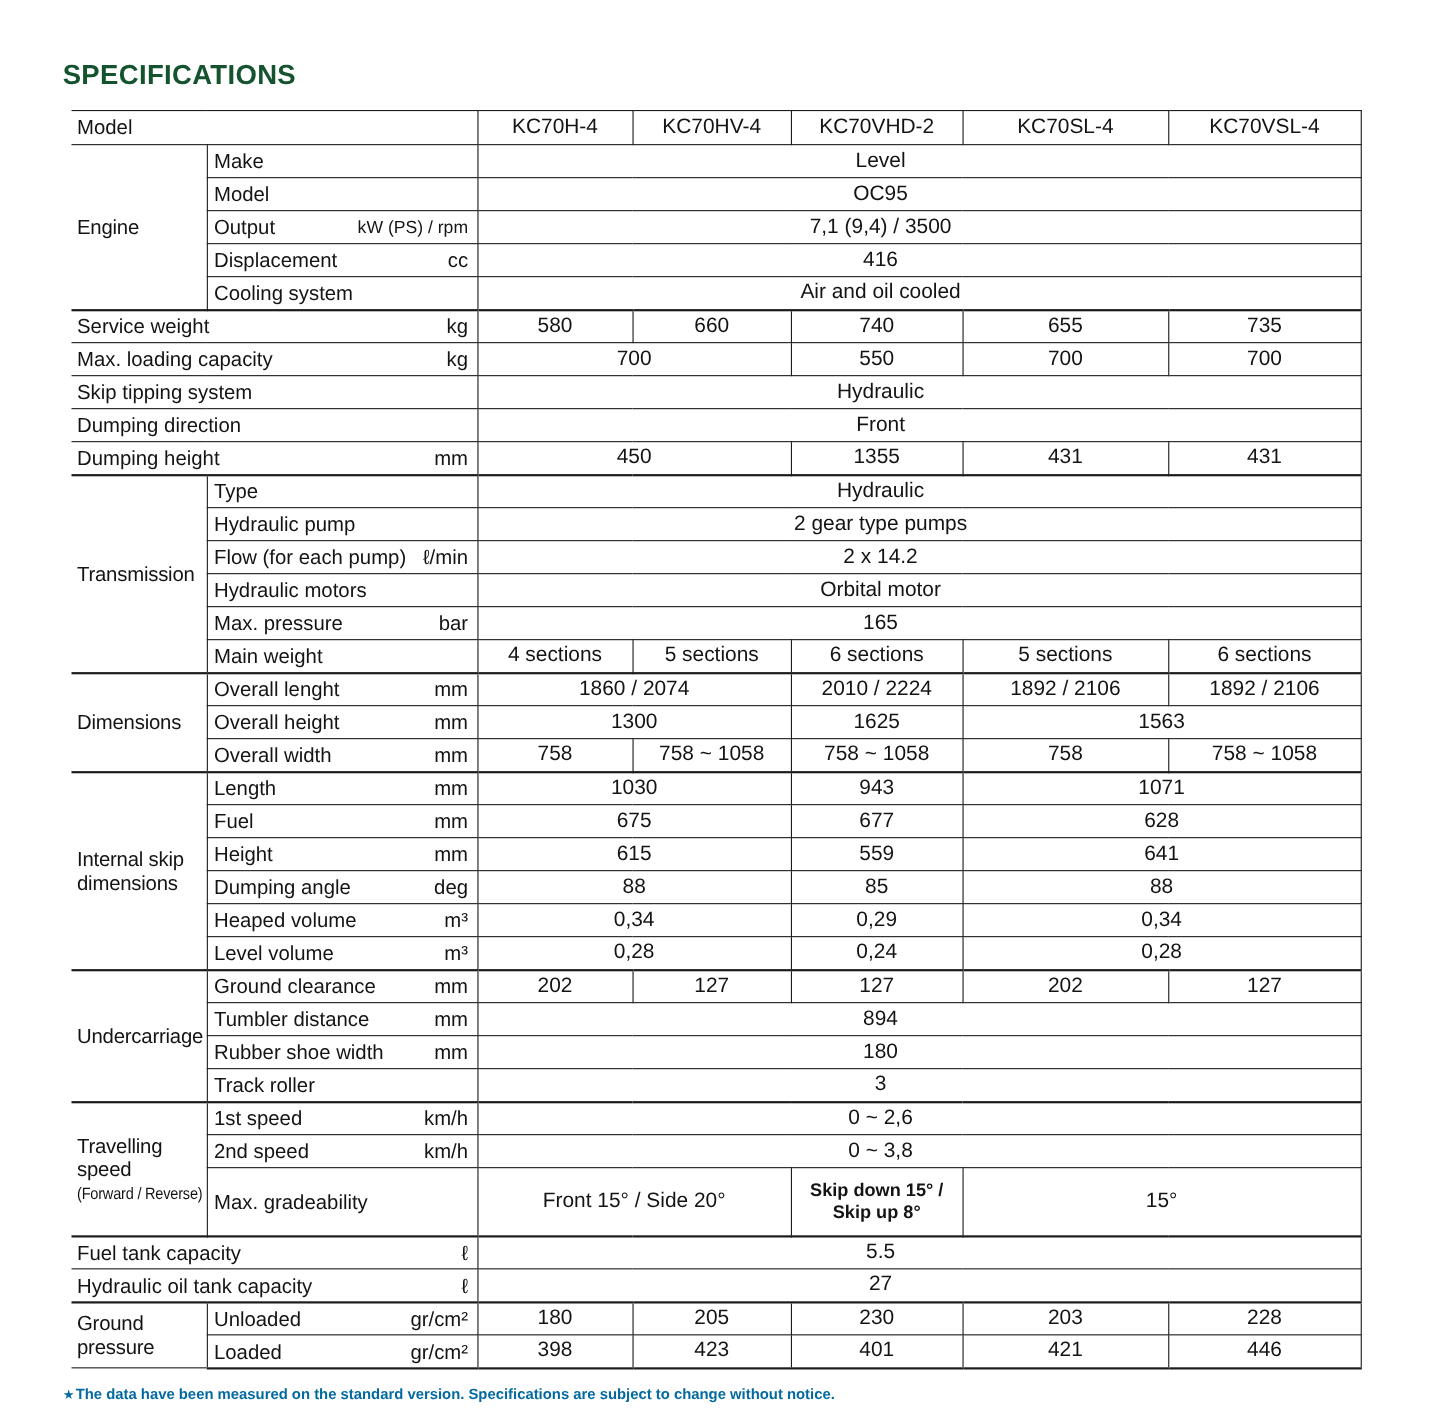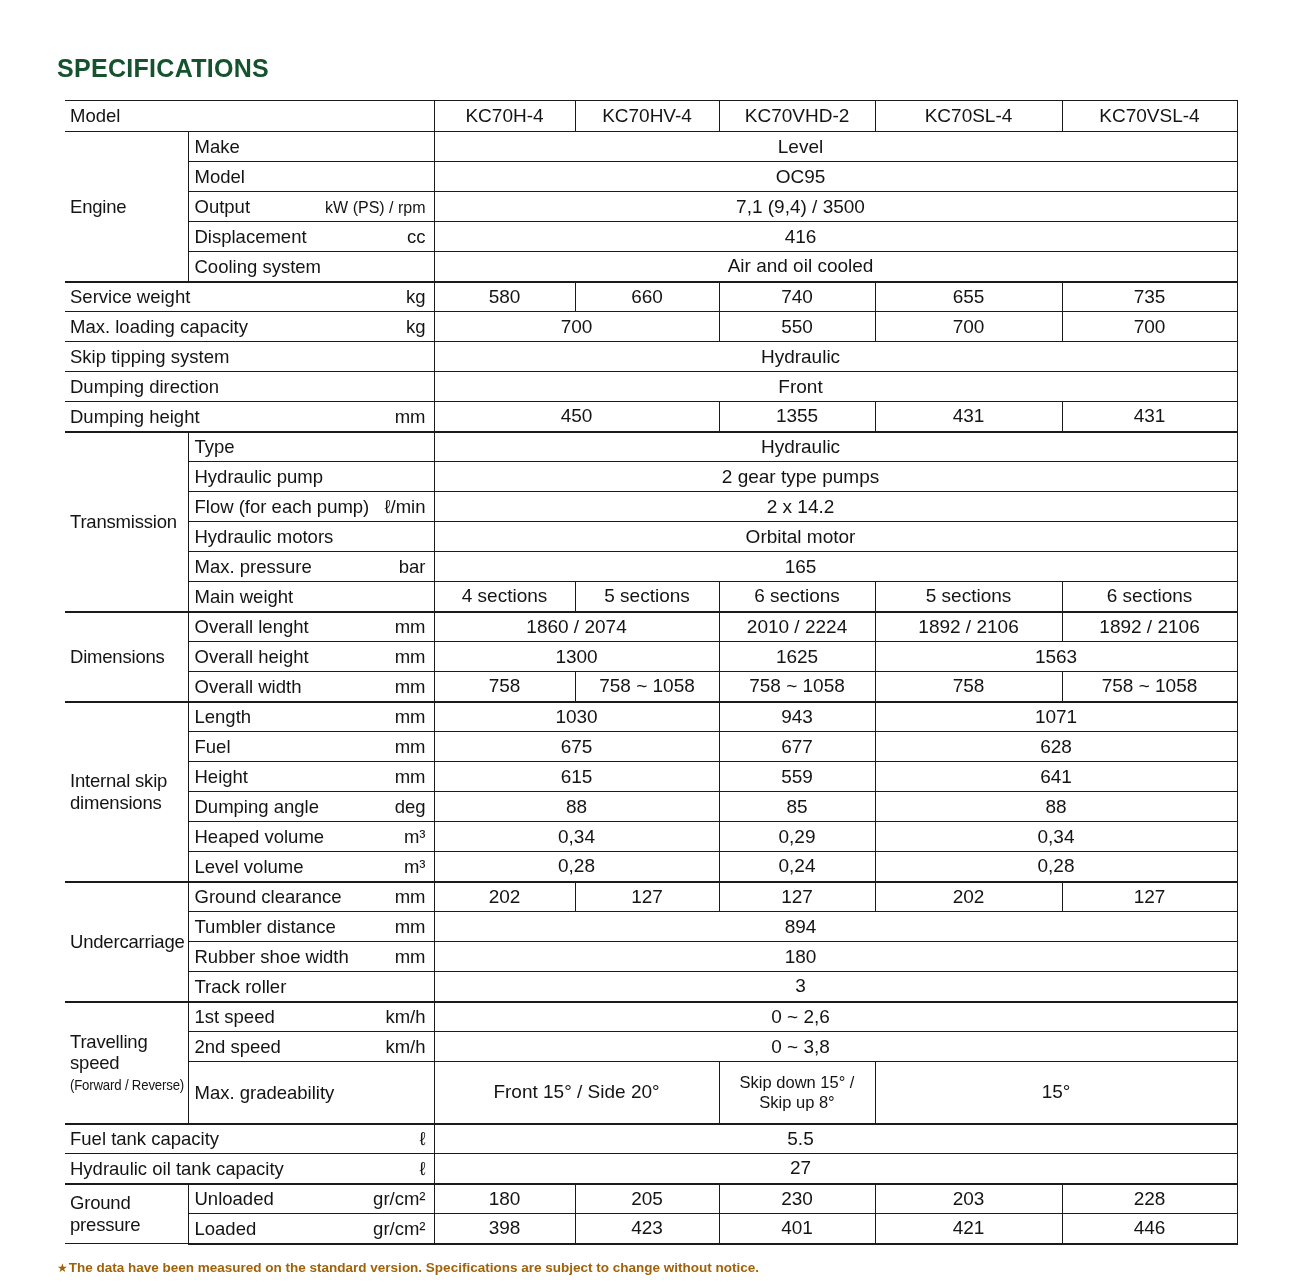--- a/index.html
+++ b/index.html
@@ -24,22 +24,22 @@
   .sl{}
   .lr{display:flex;justify-content:space-between;align-items:flex-end;padding:0 8px 0 6px;gap:2px;}
   .fl .lr{padding-left:5px;}
   .nm{white-space:nowrap;}
   .un{white-space:nowrap;}
   .un-sm{font-size:16px;}
   
   .v{text-align:center;font-size:19px;}
   
   .v5{text-align:center;font-size:19px;padding-right:70px;}
-  .vs{font-size:16.5px;line-height:1.25;padding:0 4px;}
-  .footnote{margin:15px 0 0 0;font-size:13.5px;font-weight:700;color:#a16207;}
+  .vs{font-size:16.5px;line-height:1.25;padding:0 4px;font-weight:bold;}
+  .footnote{margin:15px 0 0 0;font-size:13.5px;font-weight:700;color:#0369a1;}
   .footnote .star{font-size:12px;margin-right:1px;}
 </style>
 </head>
 <body>
 
 <div class="page">
   <h1 class="title">SPECIFICATIONS</h1>
 
   <table class="spec-table">
     <colgroup>

